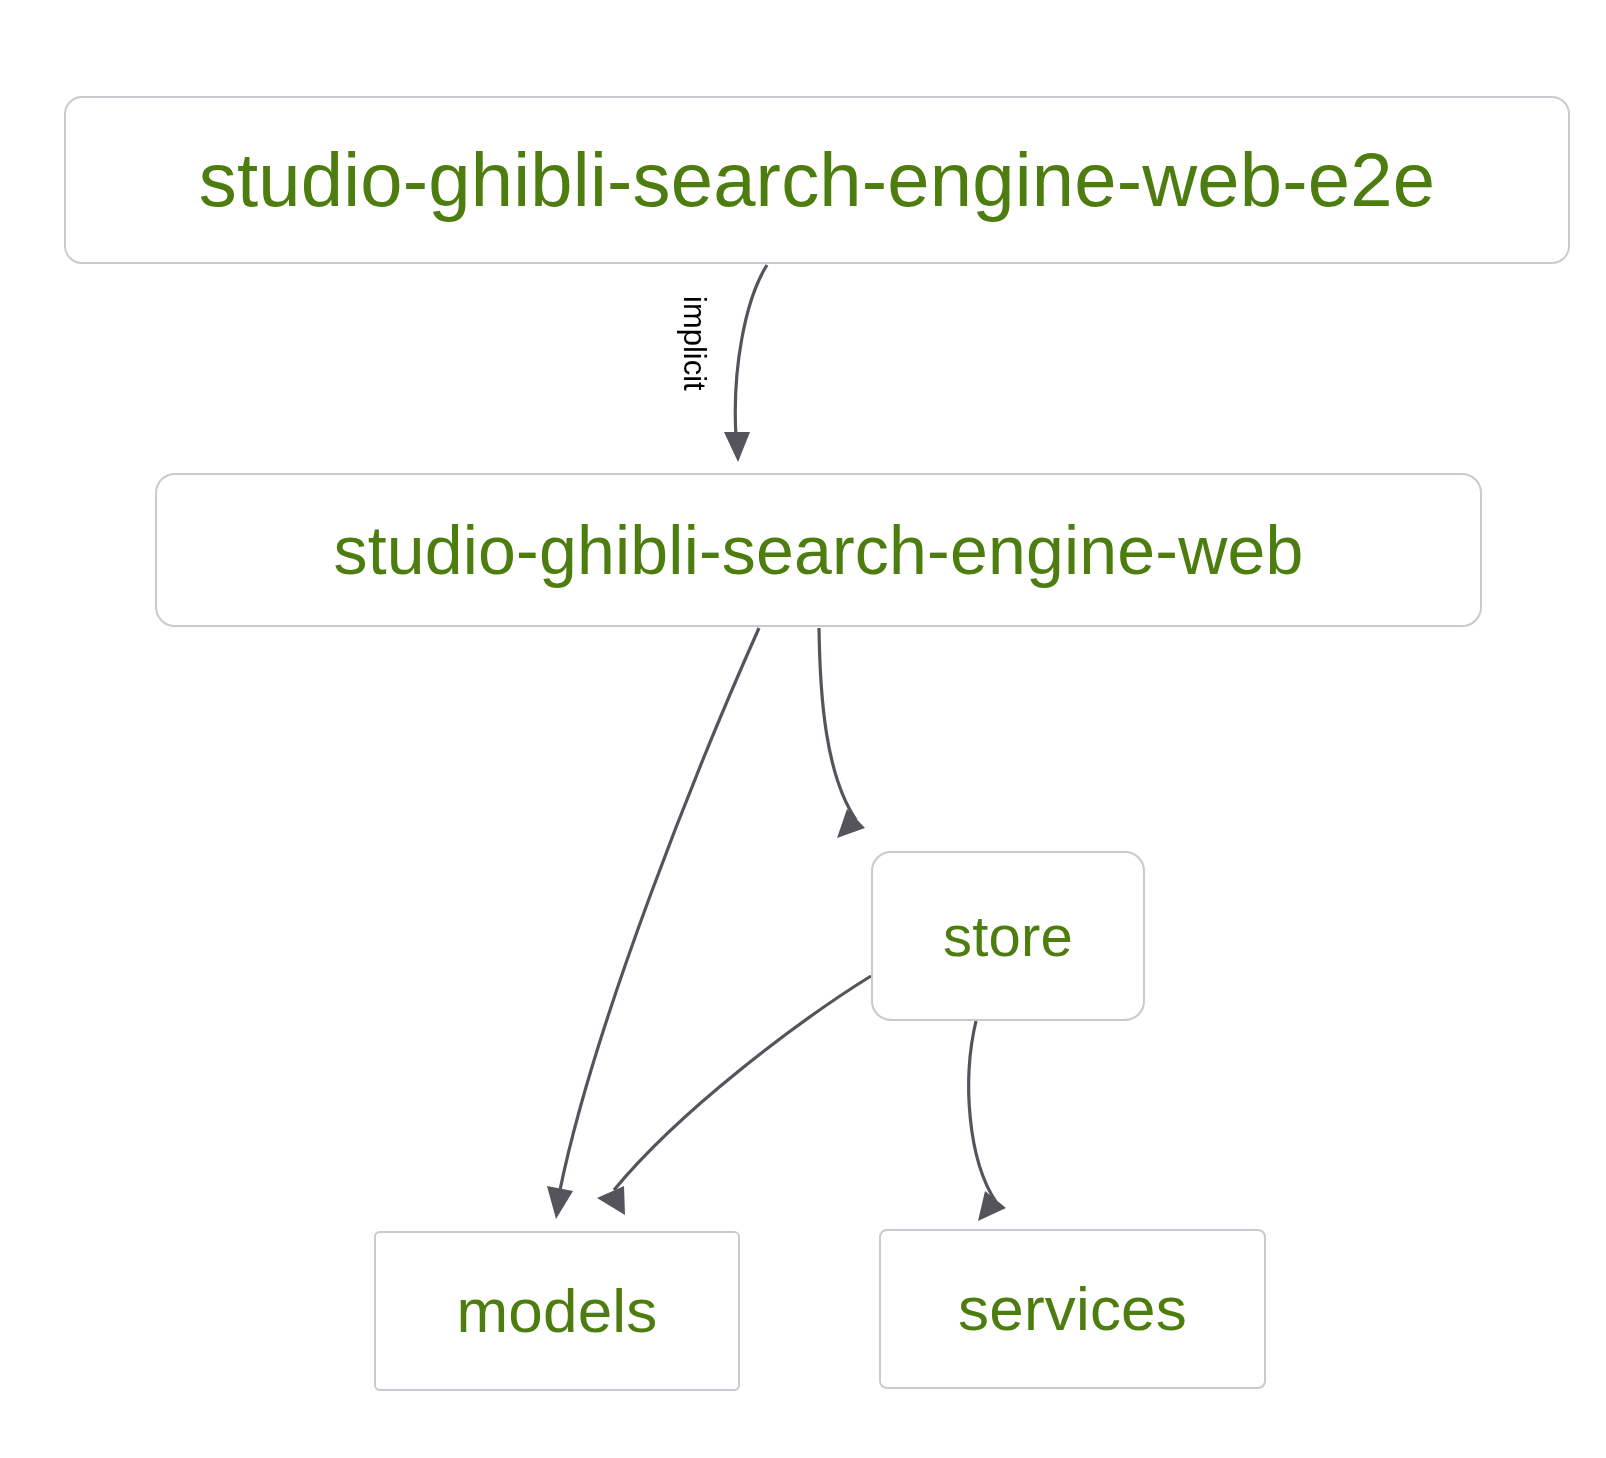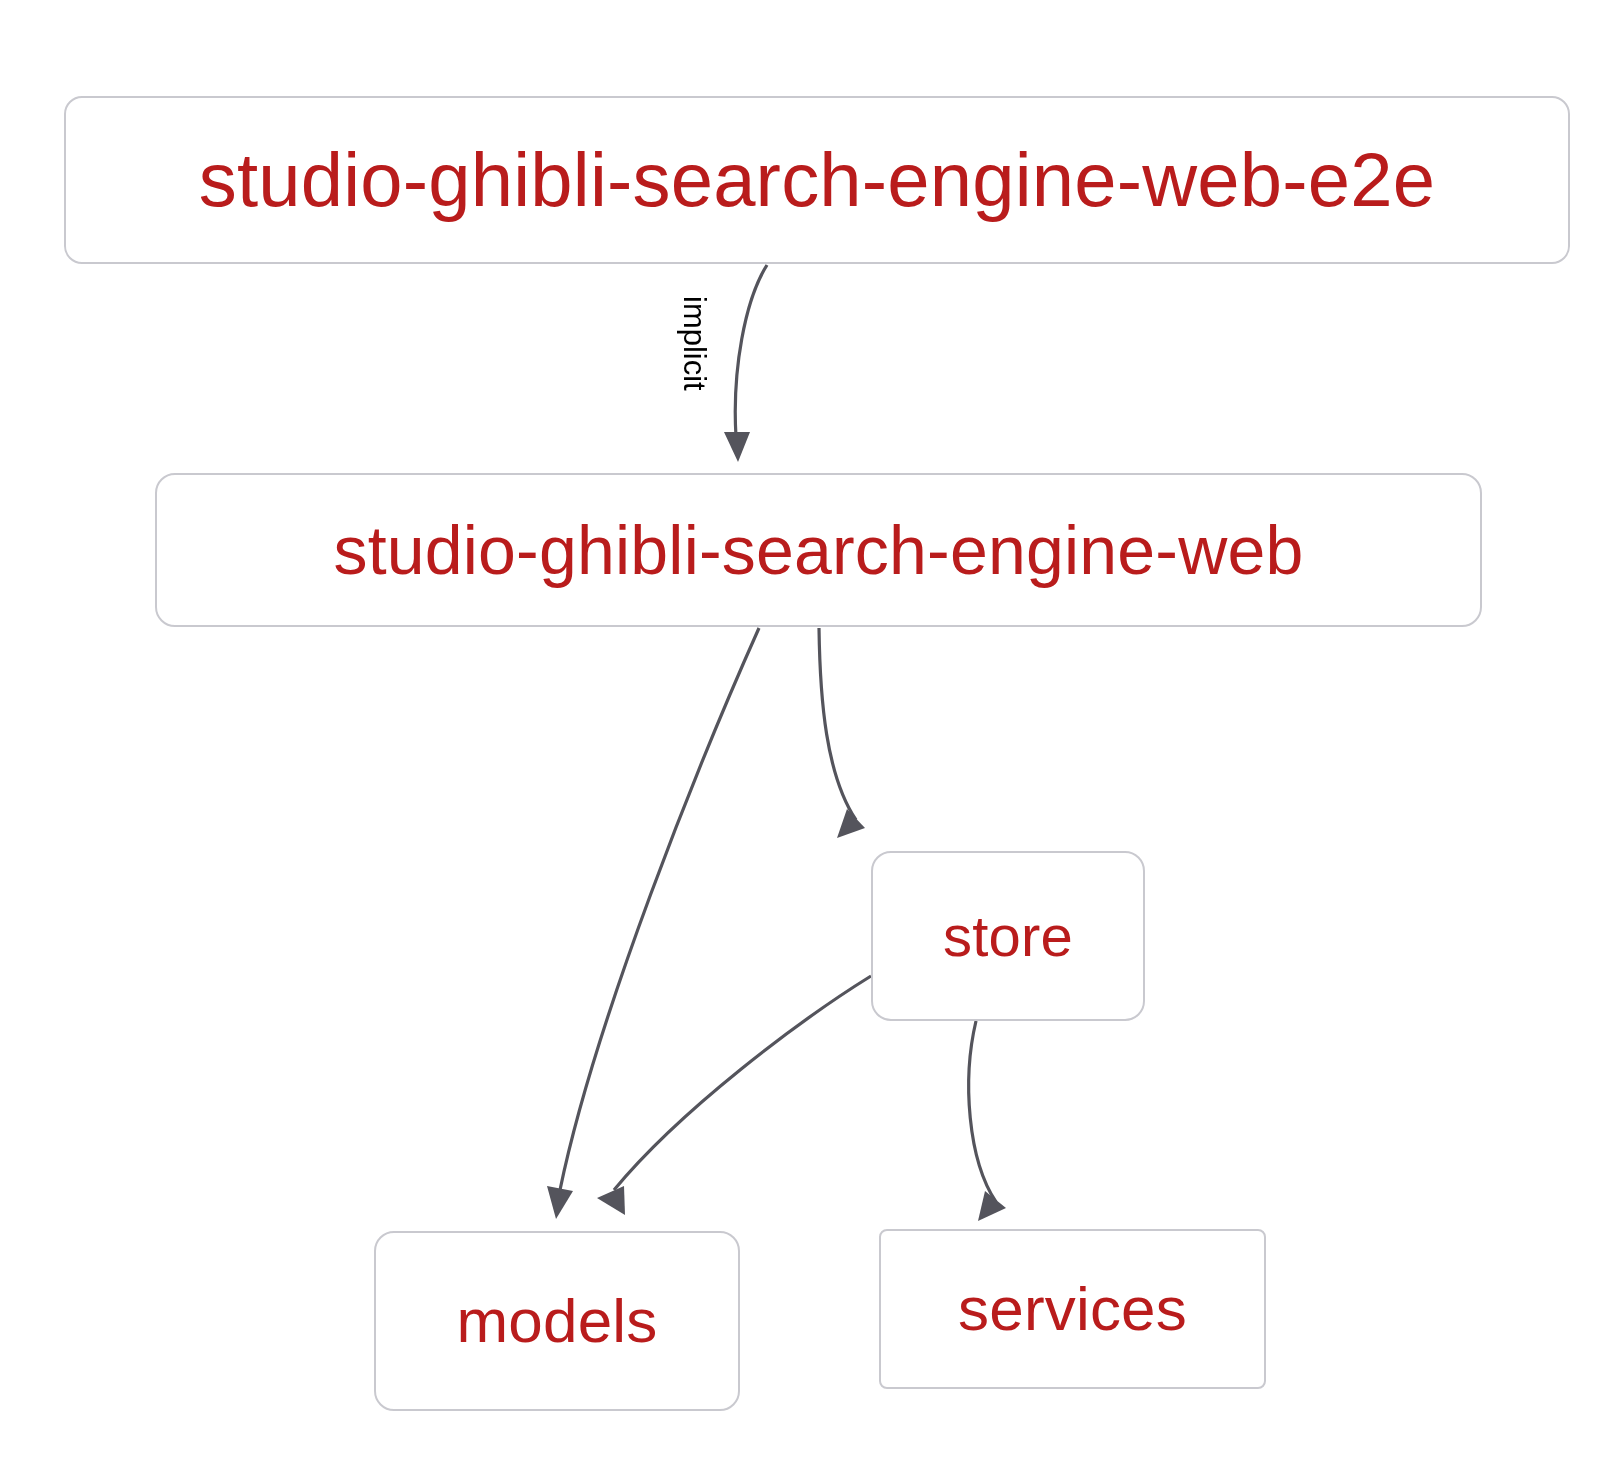--- a/index.html
+++ b/index.html
@@ -26,21 +26,21 @@
   }
   .node {
     position: absolute;
     box-sizing: border-box;
     background: #ffffff;
     border: 2.5px solid #c9c9cf;
     border-radius: 18px;
     display: flex;
     align-items: center;
     justify-content: center;
-    color: #b91c1c;
+    color: #4d7c0f;
     letter-spacing: 0.2px;
     white-space: nowrap;
     z-index: 2;
   }
   .node-label {
     display: block;
     line-height: 1;
   }
   #node-e2e {
     left: 64px;
@@ -62,23 +62,23 @@
     top: 851px;
     width: 274px;
     height: 170px;
     font-size: 58px;
     border-radius: 20px;
   }
   #node-models {
     left: 374px;
     top: 1231px;
     width: 366px;
-    height: 180px;
+    height: 160px;
     font-size: 62px;
-    border-radius: 20px;
+    border-radius: 6px;
   }
   #node-services {
     left: 879px;
     top: 1229px;
     width: 387px;
     height: 160px;
     font-size: 62px;
     border-radius: 8px;
   }
   .edge-path {

